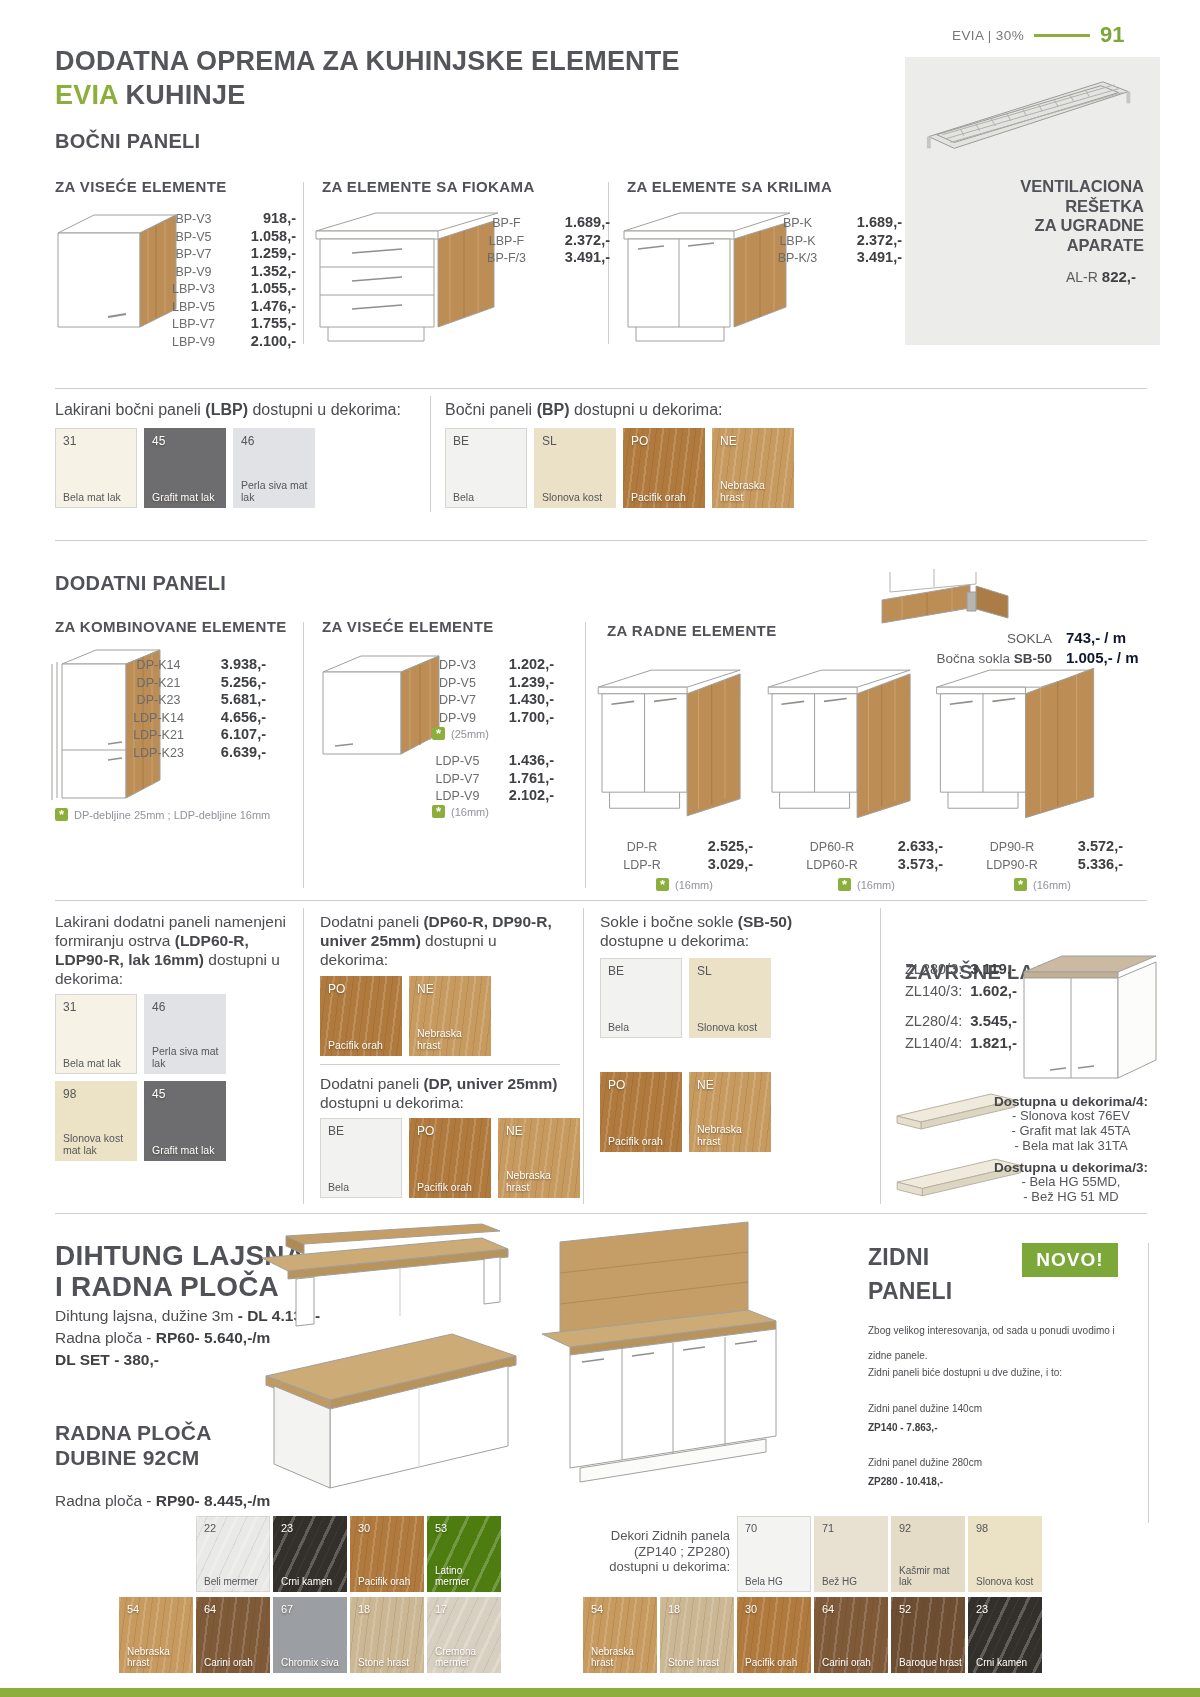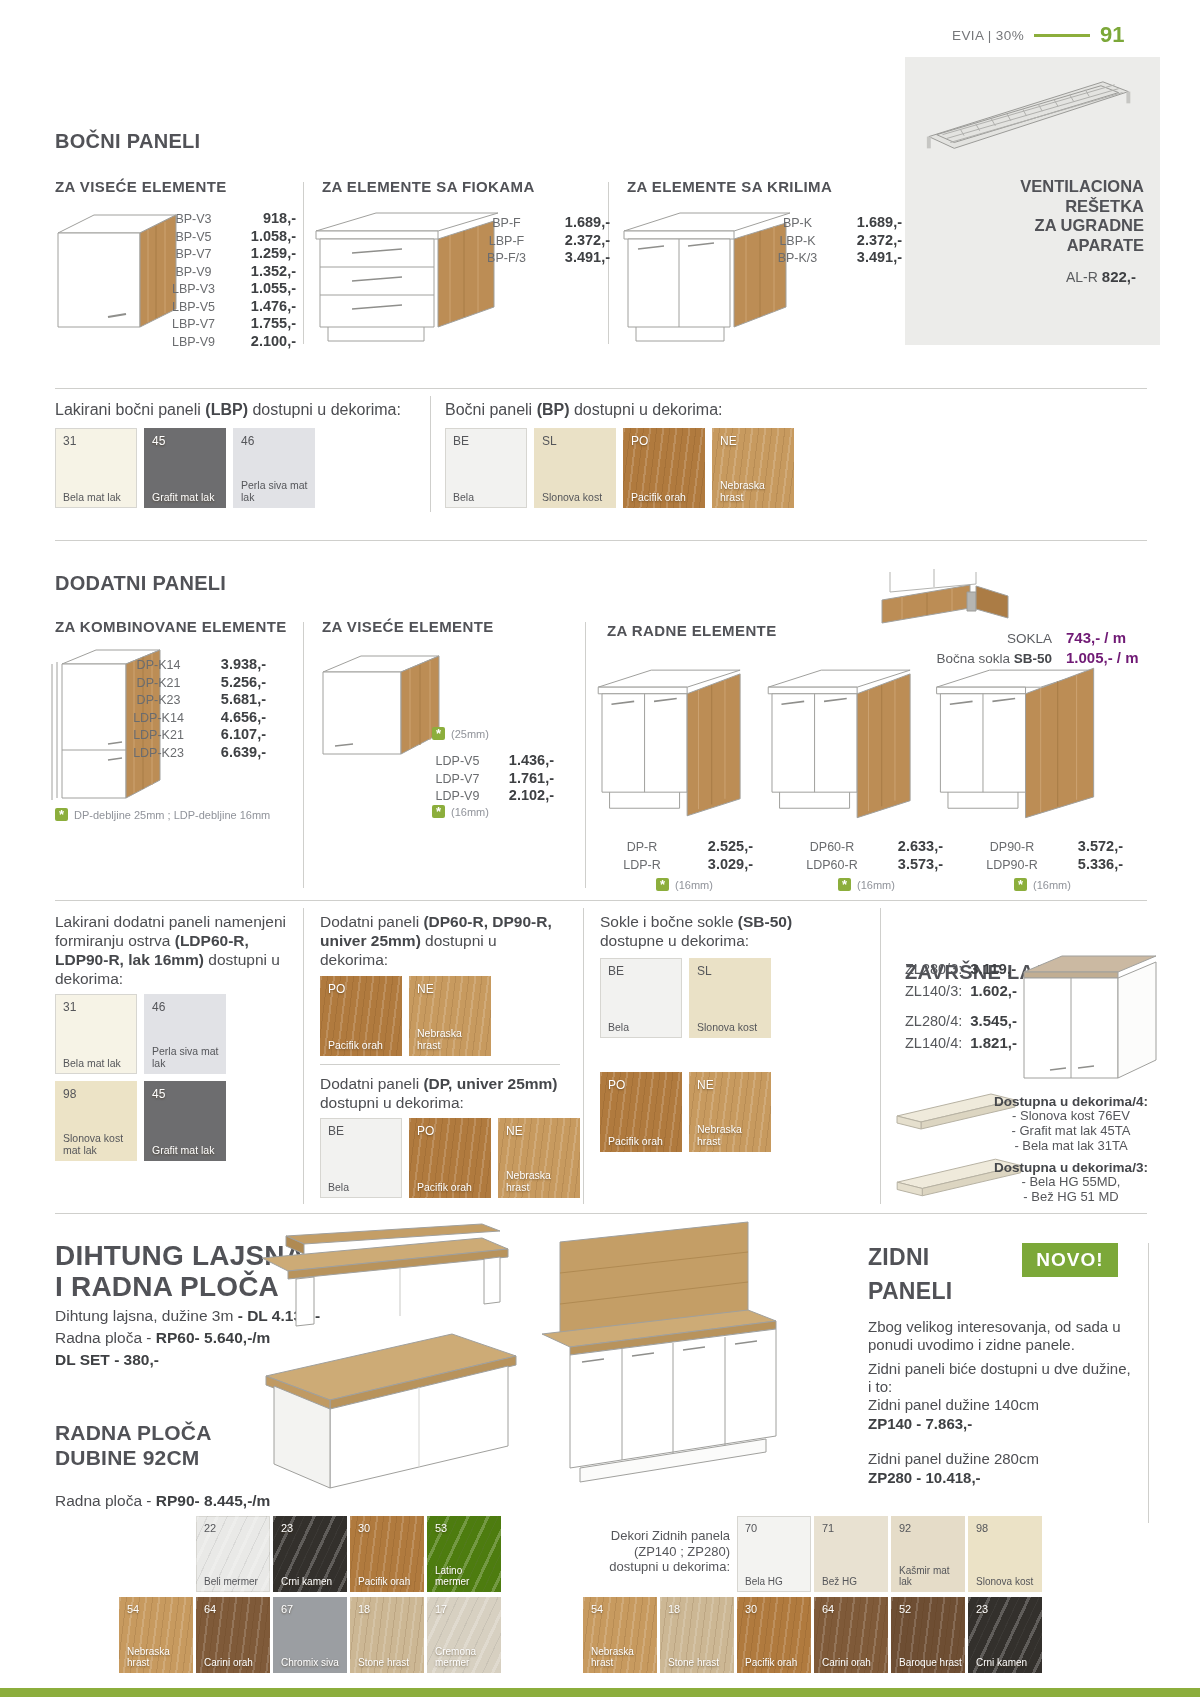--- a/index.html
+++ b/index.html
@@ -48,52 +48,59 @@
   .note-row{position:absolute;display:flex;align-items:center;gap:6px;}
   .star{display:inline-flex;width:13px;height:13px;background:#8cae3c;color:#fff;border-radius:2px;
         align-items:center;justify-content:center;font-weight:bold;flex:0 0 auto;}
   .star::before{content:"*";font-size:13px;line-height:17px;}
   .note{font-size:11px;color:#90939a;white-space:nowrap;}
   
   .sokla-rows{position:absolute;left:830px;top:628px;}
   .srow{display:flex;align-items:baseline;line-height:19px;}
   .slabel{width:222px;text-align:right;font-size:13.5px;color:#5c5e62;white-space:nowrap;}
   .slabel b{color:#45474b;}
-  .sval{margin-left:14px;font-size:15px;font-weight:bold;color:#701a75;white-space:nowrap;}
+  .sval{margin-left:14px;font-size:15px;font-weight:bold;color:#0f172a;white-space:nowrap;}
   
   .zl-group{position:absolute;}
   .zlrow{display:flex;gap:8px;line-height:22px;align-items:baseline;}
   .zlcode{font-size:14.5px;color:#55575b;}
   .zlval{font-size:15px;font-weight:bold;color:#3e4043;}
   .dost{position:absolute;text-align:center;}
   .dost-title{font-size:13.5px;font-weight:bold;color:#45474b;line-height:15px;}
   .dost-item{font-size:13px;line-height:14.8px;color:#55565a;}
   
   .bigh{position:absolute;font-size:28px;font-weight:bold;color:#515257;line-height:31px;letter-spacing:.2px;}
   .midh{position:absolute;font-size:21px;font-weight:bold;color:#515257;line-height:25px;letter-spacing:.2px;}
   .bline{position:absolute;font-size:15.5px;color:#4c4d51;line-height:22px;white-space:nowrap;}
   .bline b{color:#3e4043;}
   .dek-label{position:absolute;font-size:13px;line-height:15.5px;color:#55565a;text-align:right;}
   .zidni-h{position:absolute;font-size:23px;font-weight:bold;color:#515257;line-height:34px;letter-spacing:.3px;}
   .novo{position:absolute;width:96px;height:34px;background:#7ca839;color:#fff;display:flex;align-items:center;justify-content:center;
         font-size:19px;font-weight:bold;letter-spacing:1px;}
-  .para{position:absolute;font-size:15px;line-height:18px;color:#4c4d51;}
+  .para{position:absolute;font-size:10px;line-height:25px;color:#4c4d51;}
   .footer-bar{position:absolute;left:0;bottom:0;width:1200px;height:9px;background:#8cae3c;}
   svg{position:absolute;display:block;}
   svg line,svg path,svg polygon,svg polyline,svg rect{vector-effect:non-scaling-stroke;}
 </style>
 </head>
 <body>
 
 <div class="page">
 
   <div class="meta">
     <span class="meta-txt">EVIA | 30%</span>
     <span class="meta-line"></span>
     <span class="meta-num">91</span>
+  </div>
+  <div class="h1">
+    <div>DODATNA OPREMA ZA KUHINJSKE ELEMENTE</div>
+    <div>
+      <span class="accent">EVIA</span>
+      <span>KUHINJE</span>
+    </div>
   </div>
 
   <div class="h-sec" style="left:55px;top:130px">BOČNI PANELI</div>
   <div class="col-title" style="left:55px;top:178px">ZA VISEĆE ELEMENTE</div>
   <div class="col-title" style="left:322px;top:178px">ZA ELEMENTE SA FIOKAMA</div>
   <div class="col-title" style="left:627px;top:178px">ZA ELEMENTE SA KRILIMA</div>
   <div class="vline" style="left:303px;top:182px;height:162px"></div>
   <div class="vline" style="left:608px;top:182px;height:162px"></div>
 
   <svg style="left:48px;top:193px" width="140" height="150" viewBox="0 0 140 150">
@@ -341,20 +348,42 @@
 
   <svg style="left:315px;top:642px" width="155" height="128" viewBox="0 0 155 128">
     <polygon points="8,30 46,14 124,14 86,30" fill="#ffffff" stroke="#a0a09d"></polygon>
     <rect x="8" y="30" width="78" height="82" fill="#ffffff" stroke="#a0a09d"></rect>
     <polygon points="86,30 124,14 124,92 86,112" fill="#bc8d55" stroke="#a0a09d"></polygon>
     <line x1="95" y1="27" x2="95" y2="107" stroke="#cda372"></line>
     <line x1="105" y1="23" x2="105" y2="103" stroke="#a87c46"></line>
     <line x1="115" y1="19" x2="115" y2="98" stroke="#cda372"></line>
     <path d="M20,104 l18,-2" stroke="#8f8f8c" stroke-width="1.6" fill="none"></path>
   </svg>
+  <div class="plist" style="left:428px;top:656px;width:126px">
+
+      <div class="prow">
+        <span class="pcode">DP-V3</span>
+        <span class="pval">1.202,-</span>
+      </div>
+
+      <div class="prow">
+        <span class="pcode">DP-V5</span>
+        <span class="pval">1.239,-</span>
+      </div>
+
+      <div class="prow">
+        <span class="pcode">DP-V7</span>
+        <span class="pval">1.430,-</span>
+      </div>
+
+      <div class="prow">
+        <span class="pcode">DP-V9</span>
+        <span class="pval">1.700,-</span>
+      </div>
+    </div>
   <div class="note-row" style="left:432px;top:727px">
     <span class="star"></span>
     <span class="note">(25mm)</span>
   </div>
   <div class="plist" style="left:428px;top:752px;width:126px">
 
       <div class="prow">
         <span class="pcode">LDP-V5</span>
         <span class="pval">1.436,-</span>
       </div>

